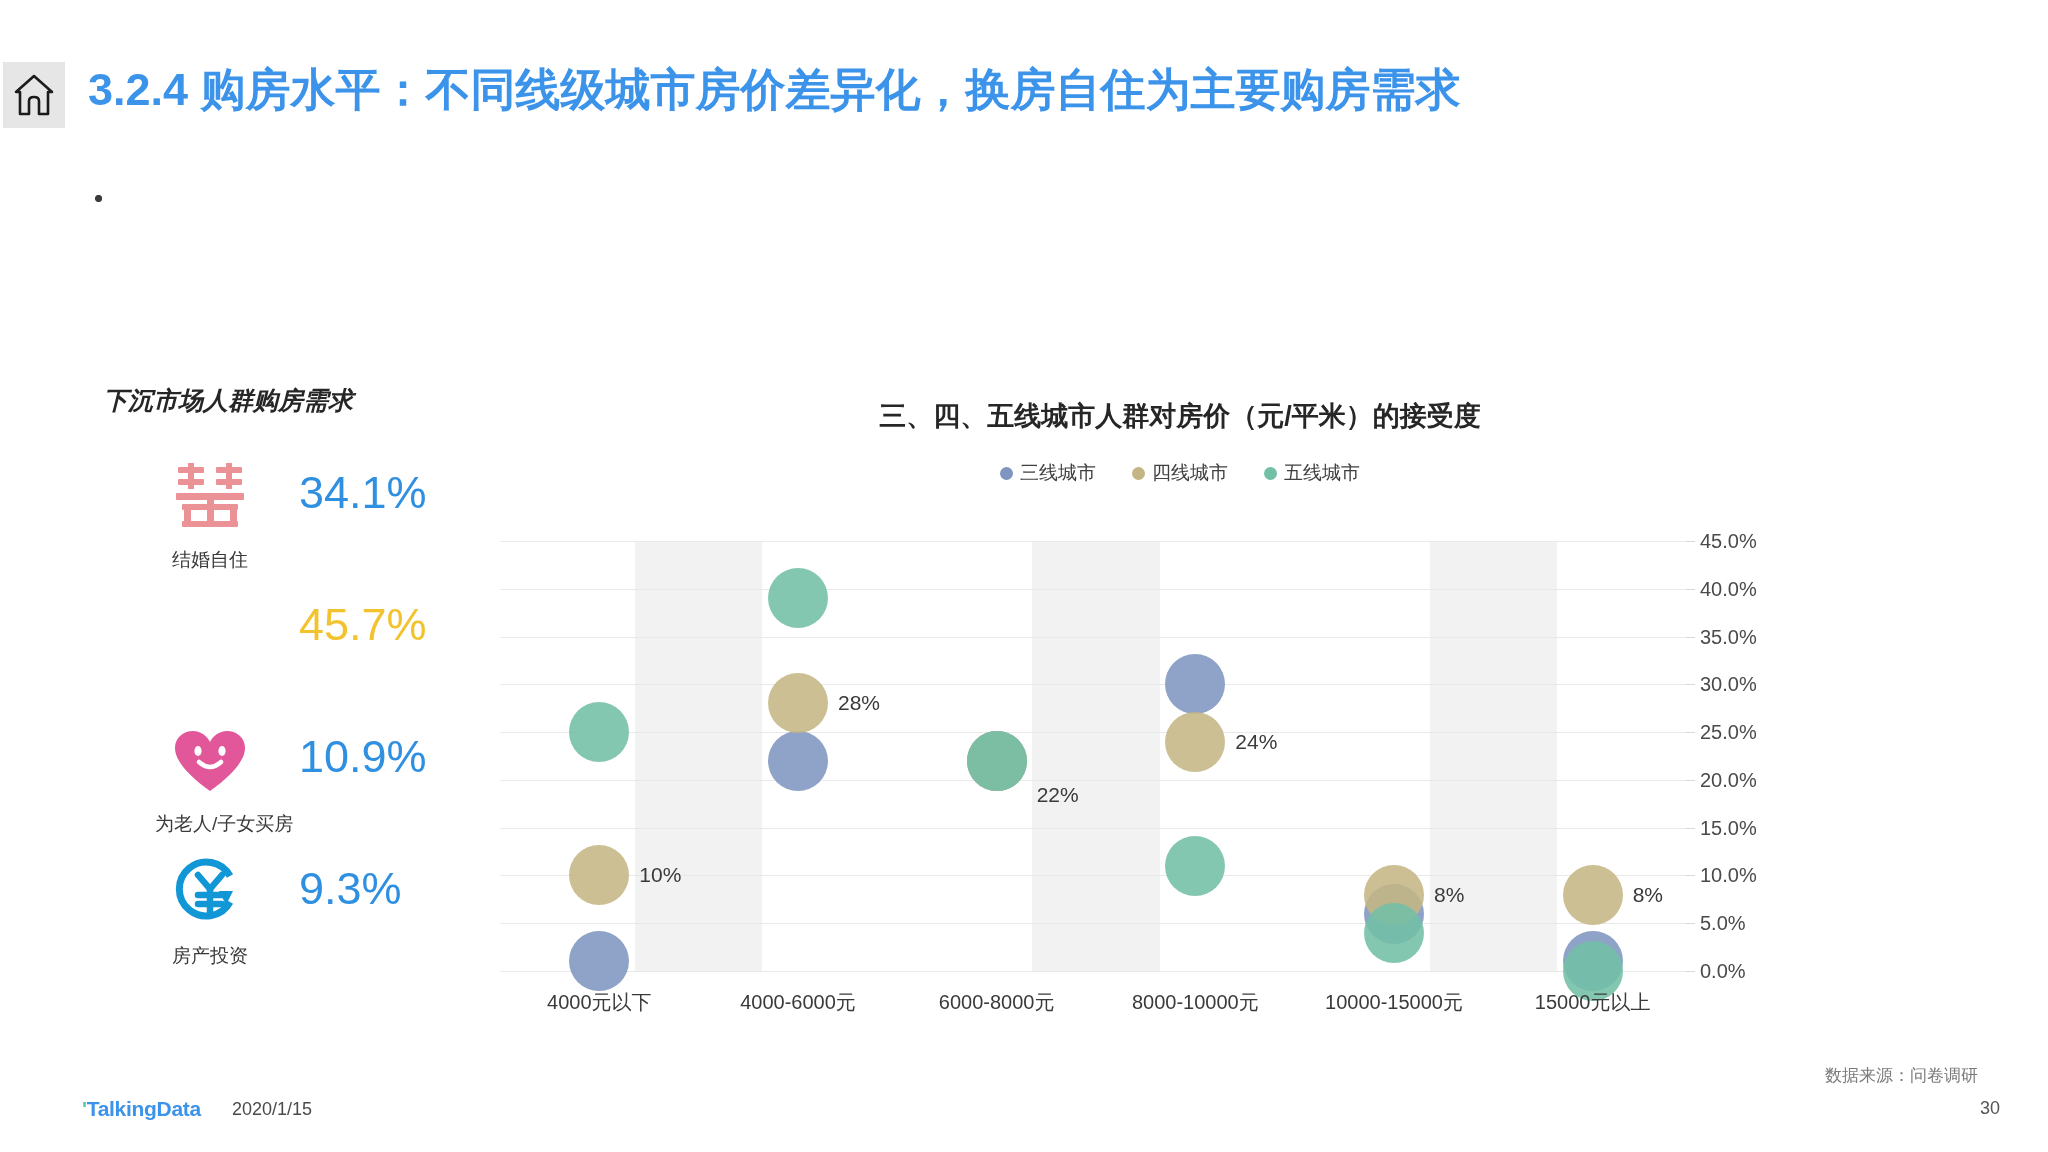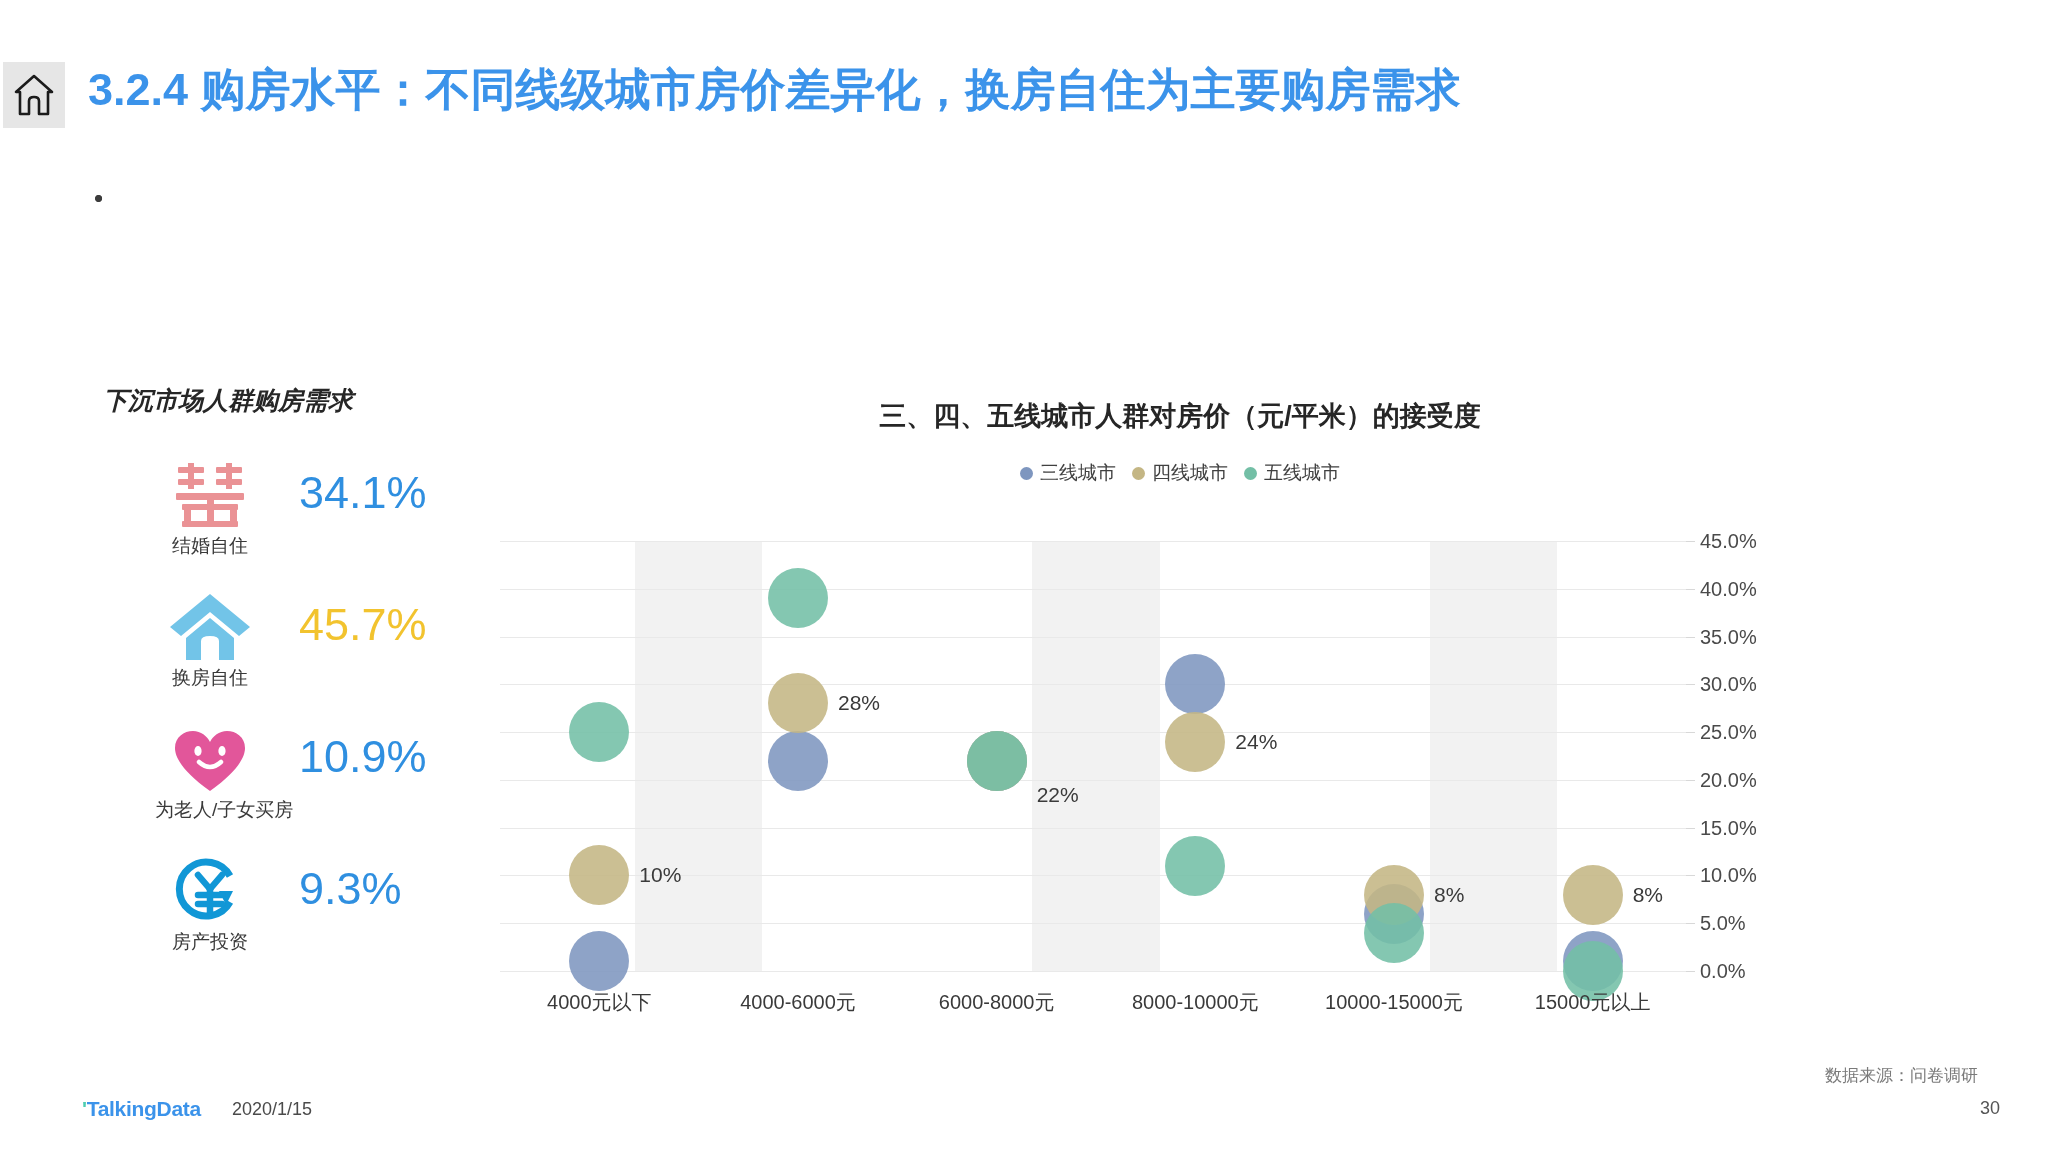--- a/index.html
+++ b/index.html
@@ -30,30 +30,30 @@
   .bullet .dot{position:absolute;left:14px;top:0px;font-size:26px;line-height:44px;color:#3c3c3c;}
   
   #left-panel{position:absolute;left:60px;top:384px;width:380px;}
   #left-panel-title{
     font-size:25px;font-weight:bold;color:#262626;text-align:center;
     width:300px;margin-left:18px;font-style:italic;
   }
   .need-row{position:relative;height:132px;}
   .need-icon-wrap{position:absolute;left:95px;top:0;width:110px;text-align:center;}
   .need-icon{height:78px;display:flex;align-items:flex-end;justify-content:center;}
-  .need-label{font-size:19px;color:#3a3a3a;margin-top:2px;white-space:nowrap;}
+  .need-label{font-size:19px;color:#3a3a3a;margin-top:16px;white-space:nowrap;}
   .need-value{position:absolute;left:215px;top:14px;font-size:45px;font-weight:500;margin-left:24px;}
   
   #chart-title{
     position:absolute;left:600px;top:398px;width:1160px;text-align:center;
     font-size:27px;font-weight:bold;color:#262626;
   }
   #legend{
     position:absolute;left:600px;top:460px;width:1160px;
-    display:flex;justify-content:center;gap:16px;align-items:center;
+    display:flex;justify-content:center;gap:36px;align-items:center;
   }
   .legend-item{display:flex;align-items:center;gap:7px;font-size:19px;color:#404040;}
   .legend-swatch{width:13px;height:13px;border-radius:50%;display:block;}
   #plot{
     position:absolute;left:500px;top:541px;width:1192px;height:430px;
   }
   .gridline{position:absolute;left:0;width:100%;height:1px;background:#e9e9e9;}
   .band{position:absolute;top:0;height:100%;background:#f2f2f2;}
   .bubble{position:absolute;border-radius:50%;opacity:0.88;}
   .pt-label{position:absolute;font-size:21px;color:#3a3a3a;white-space:nowrap;}
@@ -113,31 +113,20 @@
             <rect x="10" y="62" width="56" height="6" rx="1"></rect>
           </g>
         </svg>
       </div>
       <div class="need-label">结婚自住</div>
     </div>
     <div class="need-value" style="color:#2f8fe0">34.1%</div>
   </div>
 
   <div class="need-row">
-    <div class="need-icon-wrap">
-      <div class="need-icon">
-        <svg width="86" height="72" viewBox="0 0 86 72">
-          <g fill="#72c4e8">
-            <path d="M43 3 L3 36 L14 45 L43 21 L72 45 L83 36 Z"></path>
-            <path d="M43 27 L19 47 L19 69 L34 69 L34 50 Q34 45 43 45 Q52 45 52 50 L52 69 L67 69 L67 47 Z"></path>
-          </g>
-        </svg>
-      </div>
-      <div class="need-label">换房自住</div>
-    </div>
     <div class="need-value" style="color:#f2c32e">45.7%</div>
   </div>
 
   <div class="need-row">
     <div class="need-icon-wrap">
       <div class="need-icon">
         <svg width="76" height="66" viewBox="0 0 76 66">
           <path d="M38 62 C10 42 3 28 3 19 C3 8 12 2 21 2 C29 2 35 7 38 13 C41 7 47 2 55 2 C64 2 73 8 73 19 C73 28 66 42 38 62 Z" fill="#e2569a"></path>
           <ellipse cx="26" cy="22" rx="3.6" ry="5" fill="#ffffff"></ellipse>
           <ellipse cx="50" cy="22" rx="3.6" ry="5" fill="#ffffff"></ellipse>

